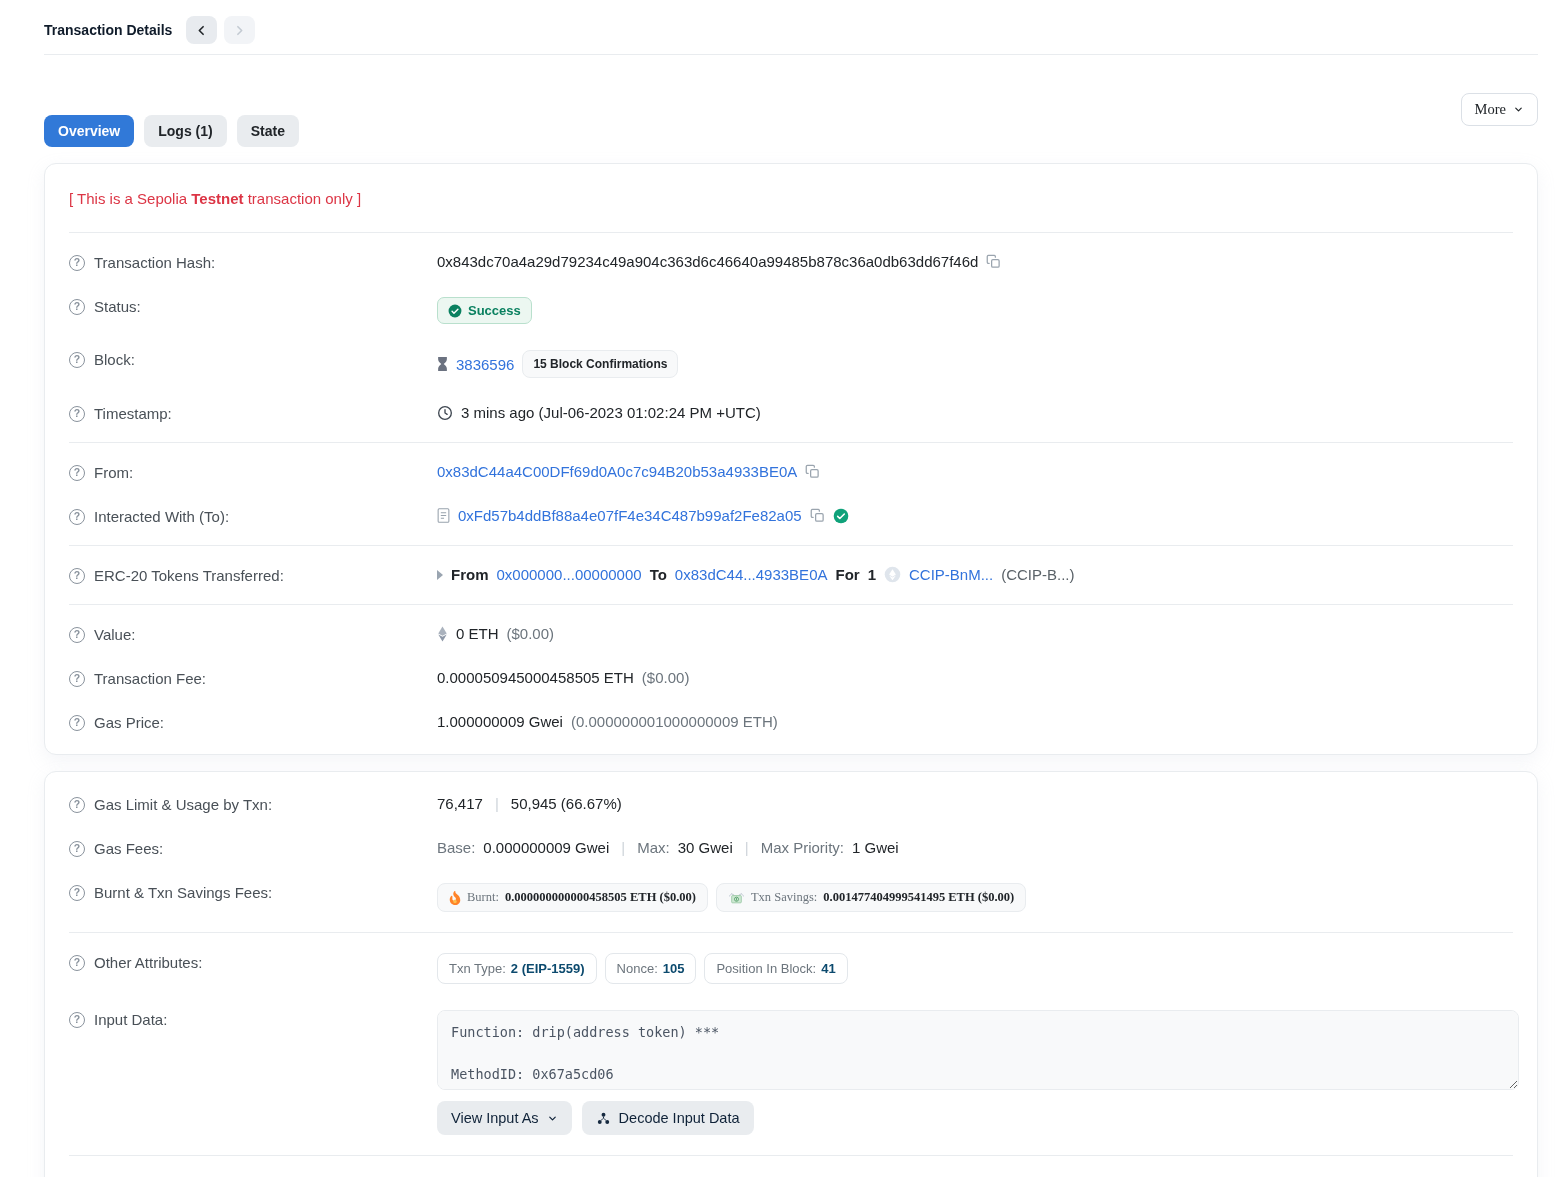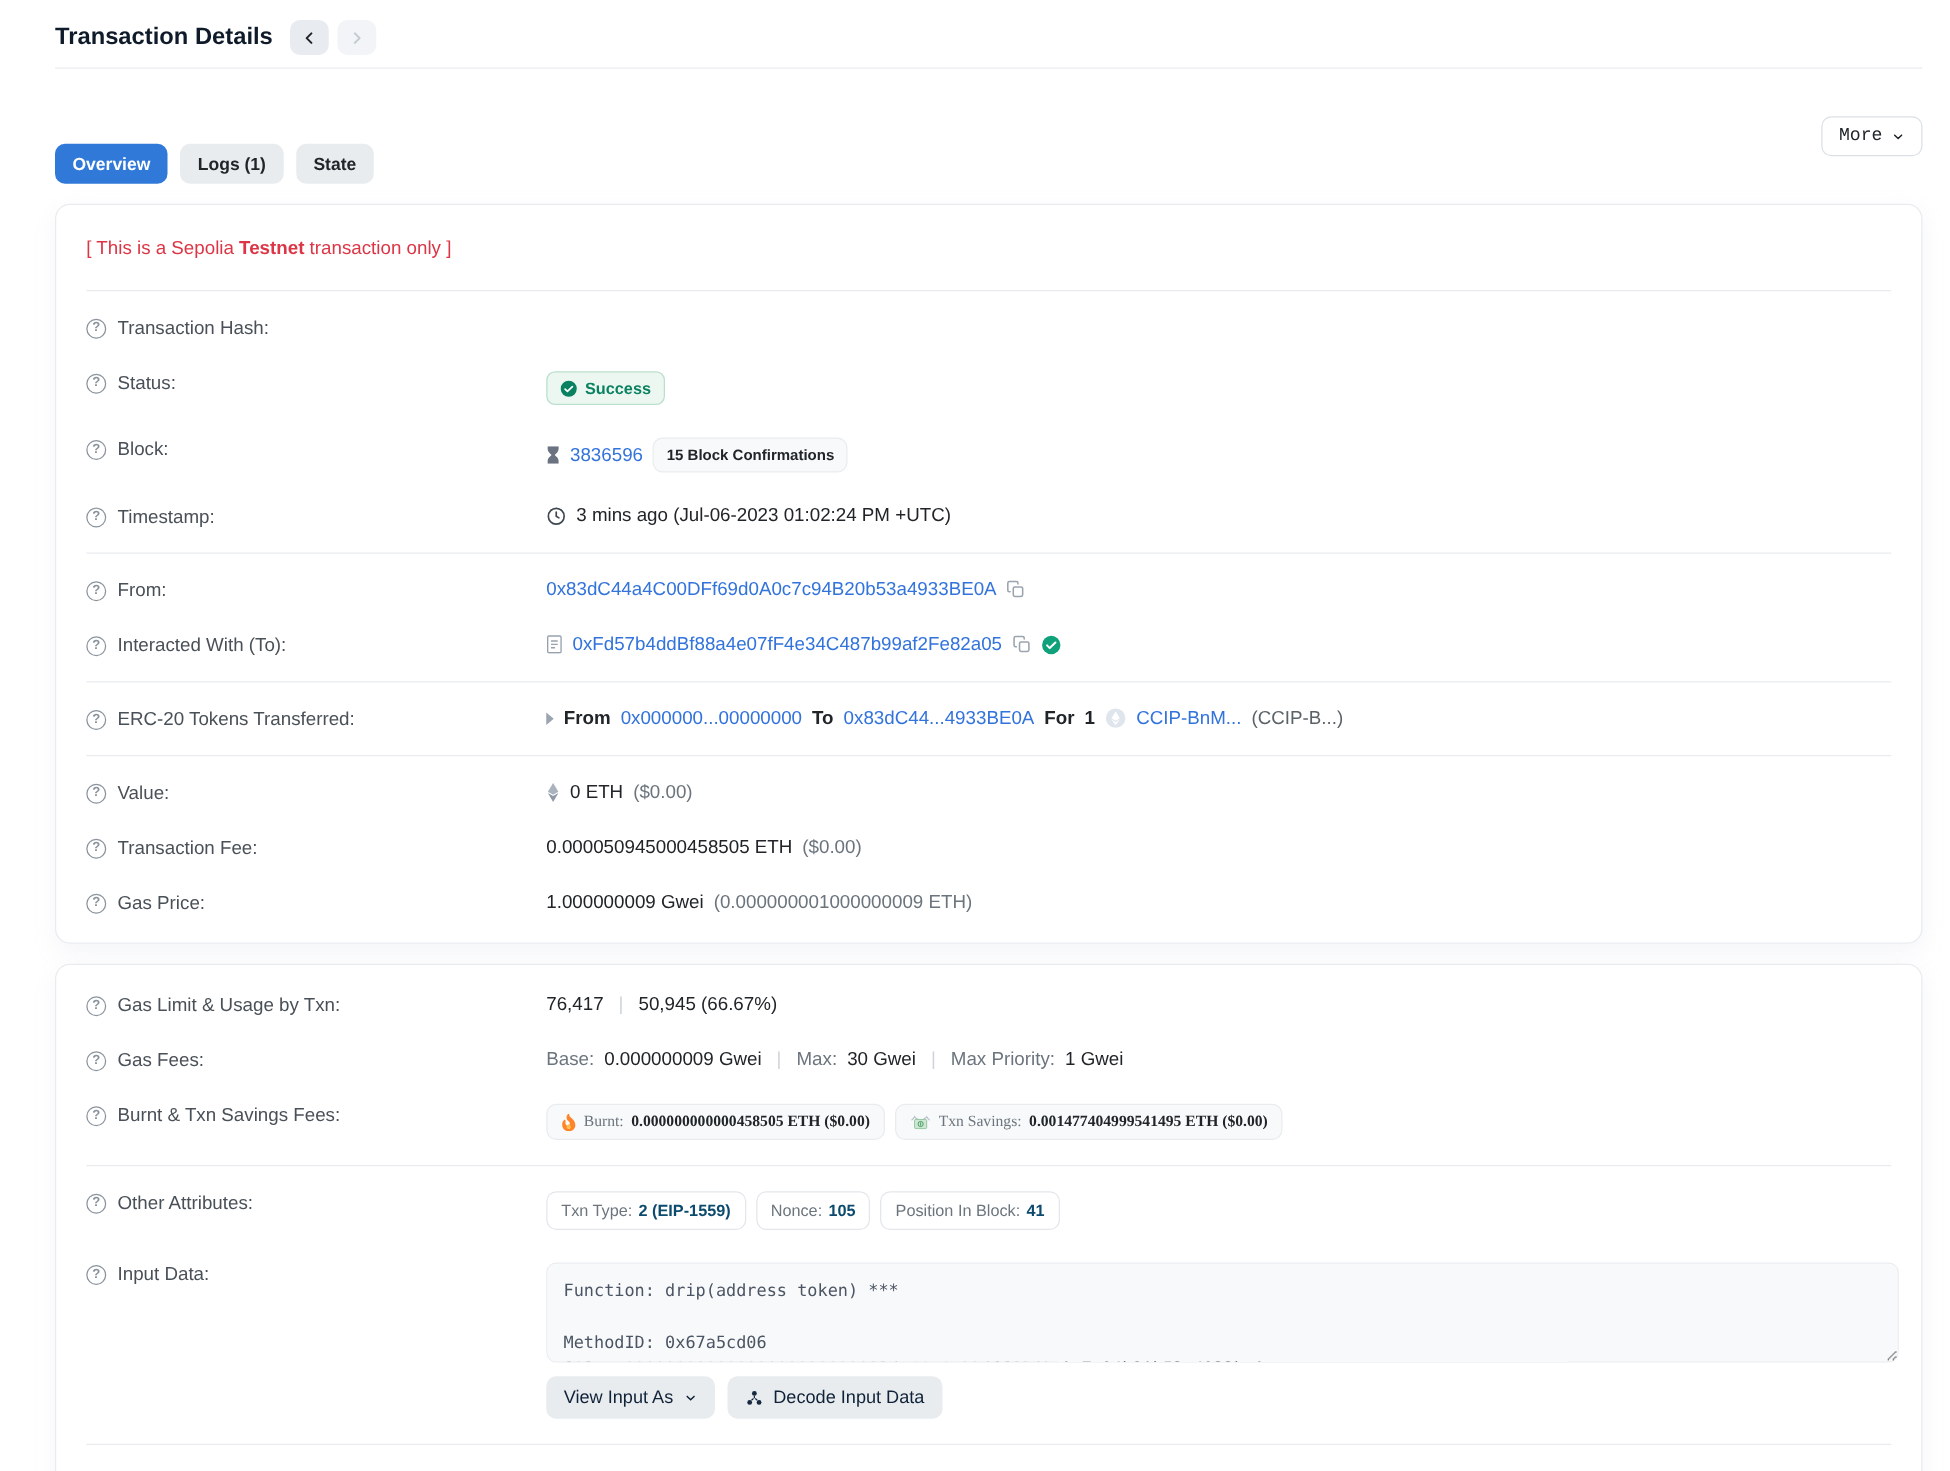--- a/index.html
+++ b/index.html
@@ -7,42 +7,42 @@
   body {
     font-family: "Liberation Sans", sans-serif;
     background: #eef1f6;
     color: #212529;
     font-size: 15px;
   }
   .page { background: #fff; padding: 12px 22px 16px 44px; min-height: 1163px; }
 
   
   .page-header { display: flex; align-items: center; gap: 14px; padding: 4px 0 10px; }
-  .page-title { font-size: 19px; font-weight: 700; color: #0f1b2a; }
+  .page-title { font-size: 14px; font-weight: 700; color: #0f1b2a; }
   .nav-btns { display: flex; gap: 7px; }
   .nav-btn {
     width: 31px; height: 28px; border: none; border-radius: 8px;
     display: inline-flex; align-items: center; justify-content: center; cursor: pointer;
   }
   .nav-btn.prev { background: #e8ebef; color: #212529; }
   .nav-btn.next { background: #f2f4f7; color: #c3cad2; }
   .header-divider { border: none; border-top: 1px solid #e9ecef; margin: 0 0 16px; }
 
   
   .tabs-row { display: flex; align-items: center; justify-content: space-between; margin-bottom: 16px; }
   .tabs { display: flex; gap: 10px; margin-top: 44px; }
   .tab {
     border: none; border-radius: 8px; padding: 8px 14px; font-size: 14px; font-weight: 600;
     background: #e9ecef; color: #212529; cursor: pointer; font-family: inherit;
   }
   .tab.active { background: #3179d8; color: #fff; }
   .more-btn {
     background: #fff; border: 1px solid #dbe0e6; border-radius: 8px; padding: 7px 13px;
     font-size: 14.5px; color: #212529; display: inline-flex; align-items: center; gap: 7px;
-    cursor: pointer; font-family: Liberation Mono, monospace;
+    cursor: pointer; font-family: Liberation Serif, serif;
   }
 
   
   .card {
     background: #fff; border: 1px solid #e9ecef; border-radius: 12px;
     box-shadow: 0 6px 18px rgba(180,190,205,.15);
     padding: 10px 24px; margin-bottom: 16px;
   }
   .divider { border: none; border-top: 1px solid #e9ecef; margin: 7px 0; }
 
@@ -156,20 +156,31 @@
 
     <div class="banner">
       <span>[ This is a Sepolia </span><b>Testnet</b><span> transaction only ]</span>
     </div>
     <hr class="divider">
 
     <div class="row">
       <div class="row-label">
         <span class="q-icon">?</span>
         <span>Transaction Hash:</span>
+      </div>
+      <div class="row-value">
+        <span>0x843dc70a4a29d79234c49a904c363d6c46640a99485b878c36a0db63dd67f46d</span>
+        <button class="icon-btn">
+          <span>
+            <svg width="15" height="15" viewBox="0 0 24 24" fill="none" stroke="currentColor" stroke-width="2" stroke-linecap="round" stroke-linejoin="round">
+                <rect x="9" y="9" width="12" height="12" rx="2"></rect>
+                <path d="M5 15H4a2 2 0 0 1-2-2V4a2 2 0 0 1 2-2h9a2 2 0 0 1 2 2v1"></path>
+              </svg>
+          </span>
+        </button>
       </div>
     </div>
 
     <div class="row">
       <div class="row-label">
         <span class="q-icon">?</span>
         <span>Status:</span>
       </div>
       <div class="row-value">
         <span class="badge-success">

